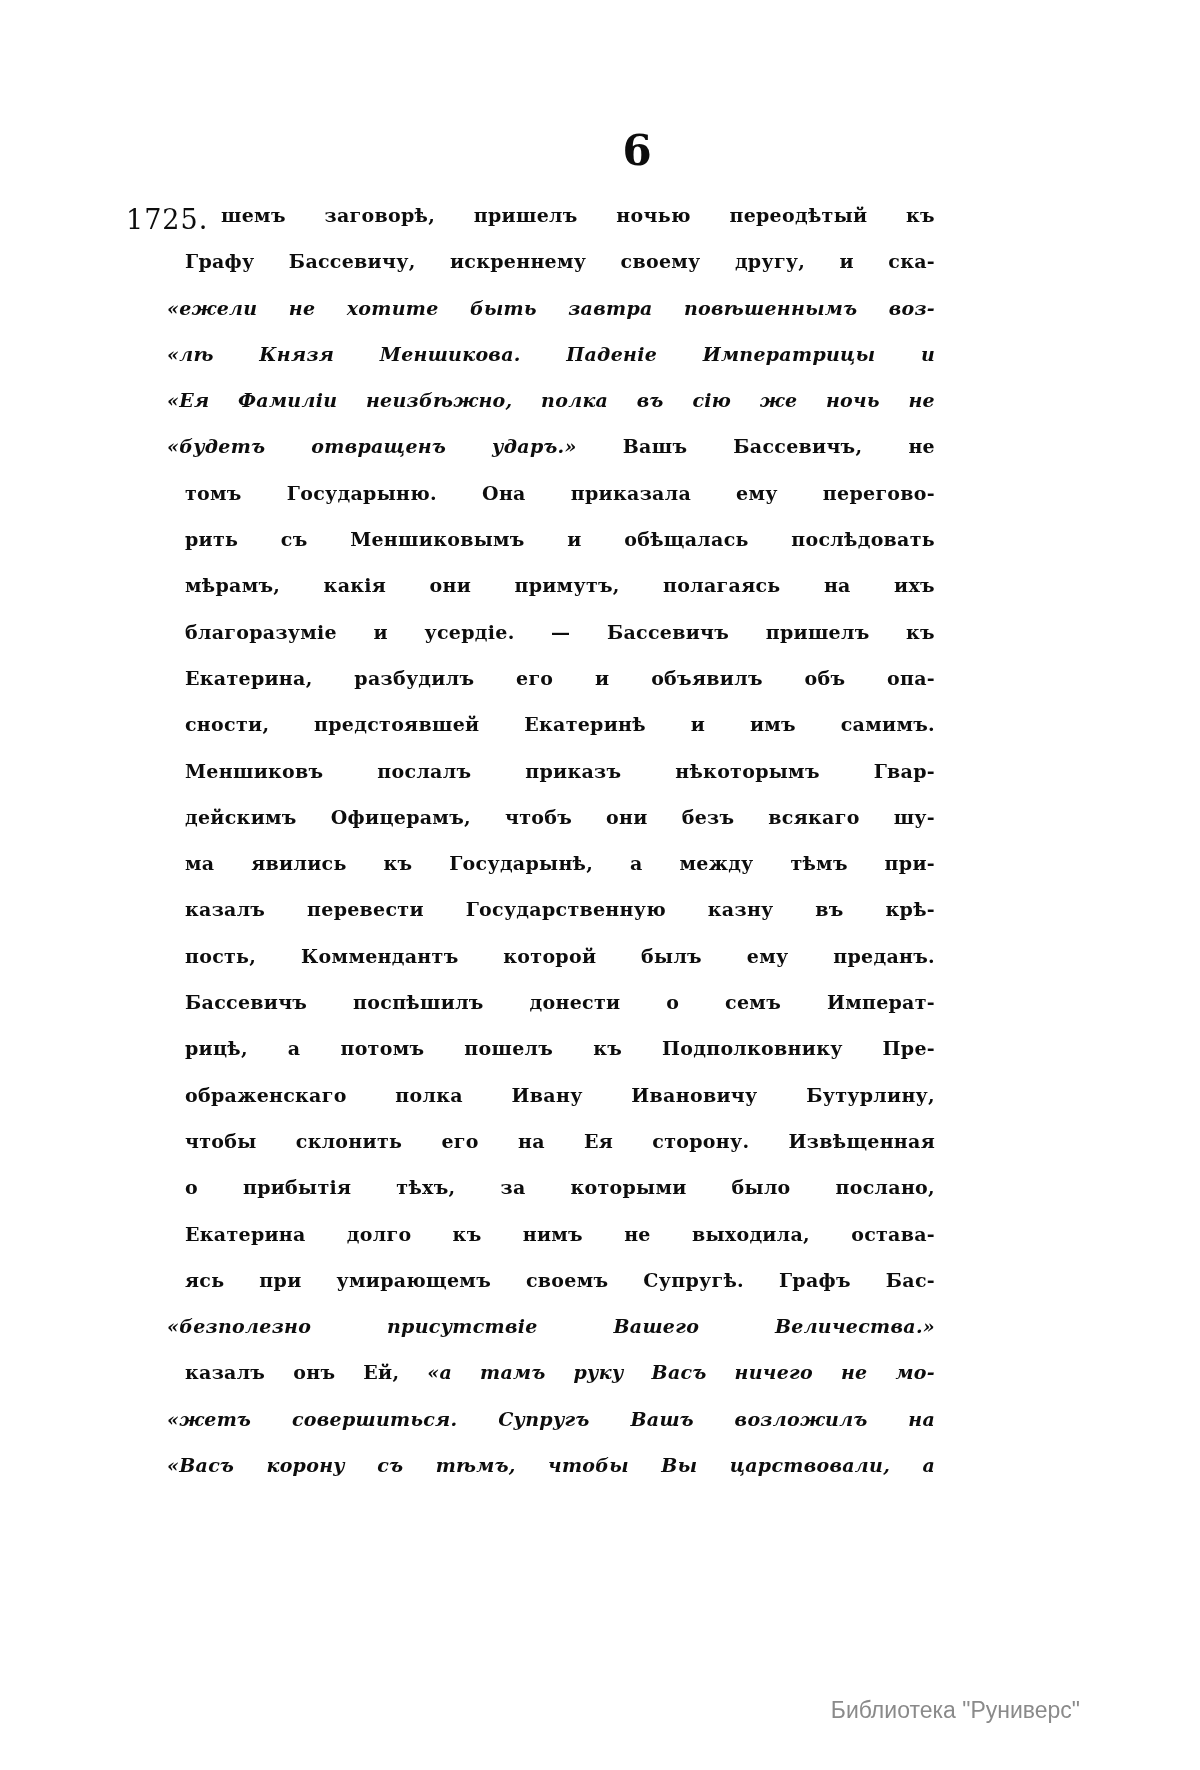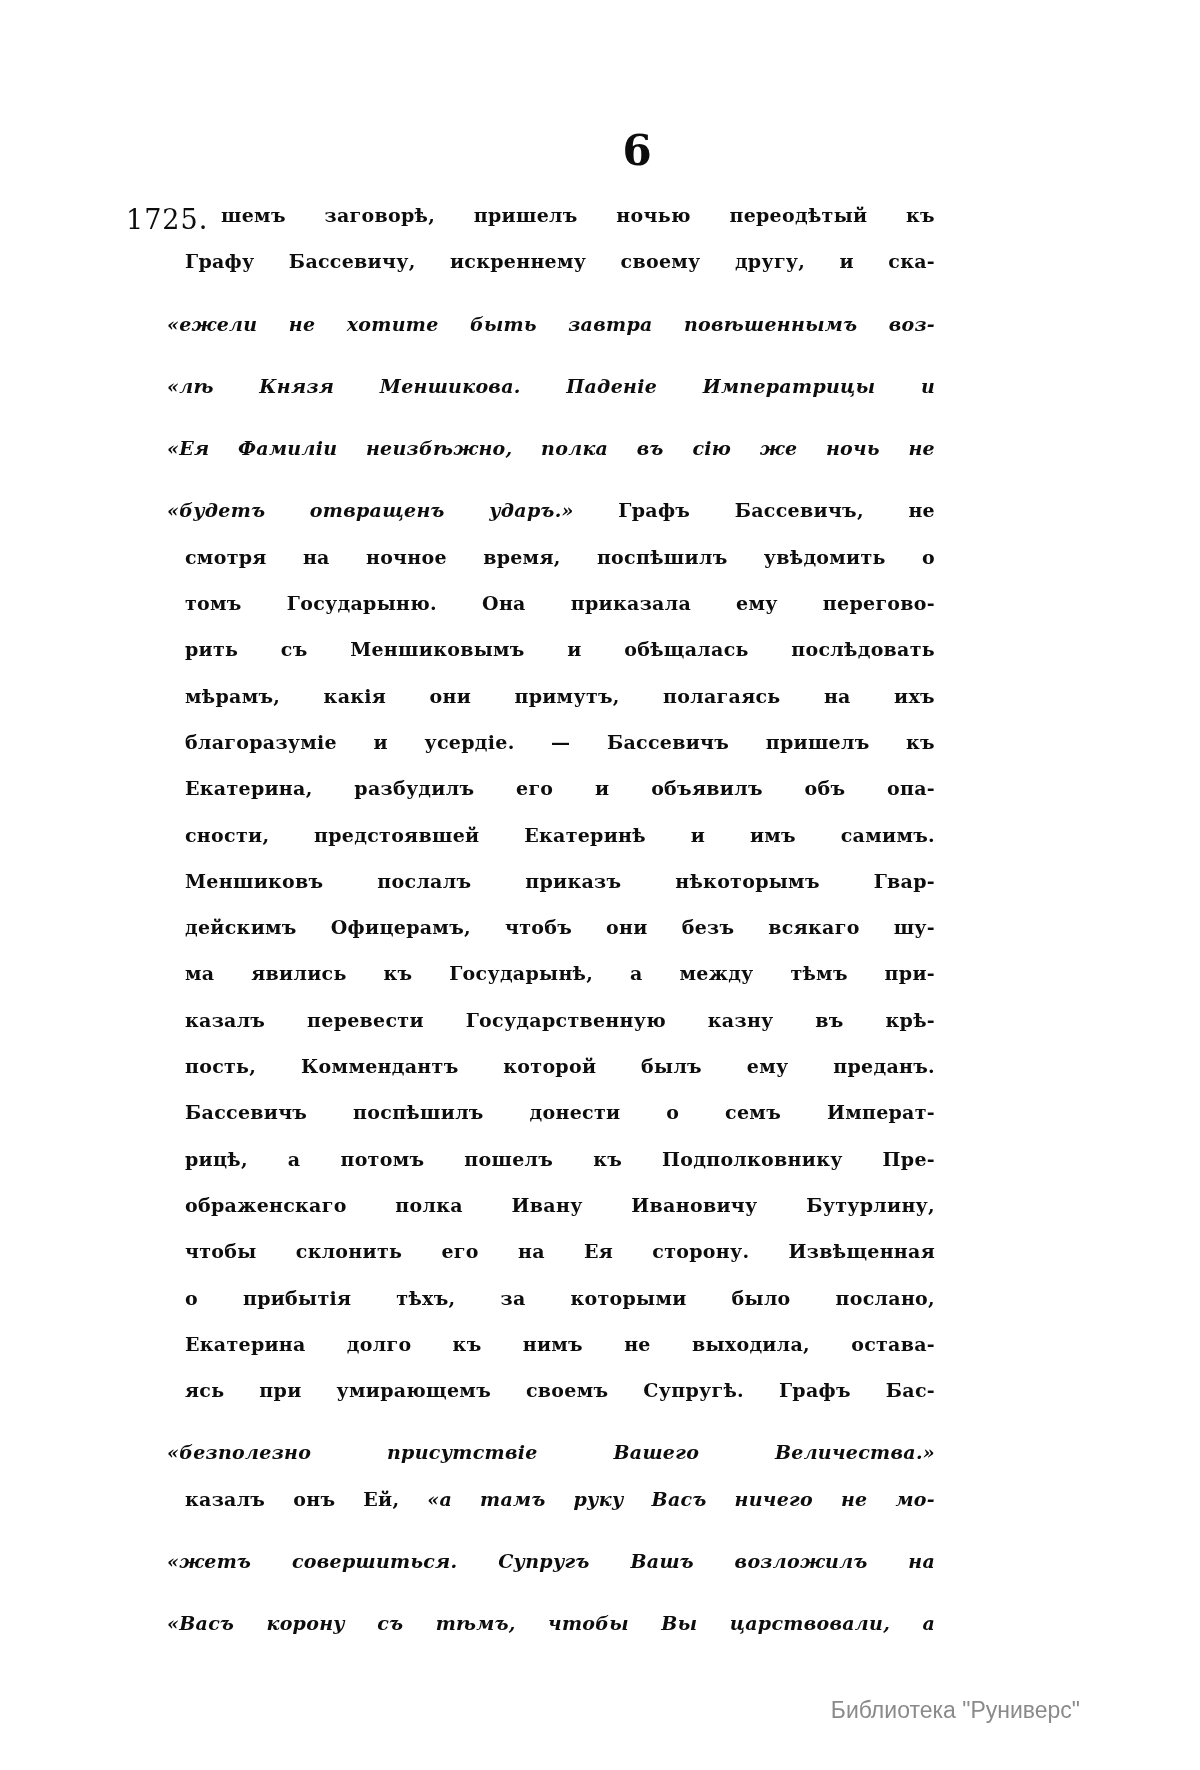--- a/index.html
+++ b/index.html
@@ -39,21 +39,21 @@
     font-weight: bold;
     letter-spacing: 0.3px;
   }
   .line {
     height: 46.3px;
     line-height: 46.3px;
     text-align: justify;
     text-align-last: justify;
   }
   .line.first { text-indent: 36px; }
-  .line.hang  { text-indent: -18px; margin-top: 16px; }
+  .line.hang  { text-indent: -18px; }
   .seg-italic { font-style: italic; }
   .watermark {
     position: absolute;
     top: 1697px;
     right: 120px;
     font-family: "Liberation Sans", "DejaVu Sans", sans-serif;
     font-size: 23px;
     color: #8a8a8a;
   }
 </style>
@@ -62,22 +62,21 @@
 
 <div class="page">
   <div class="page-number">6</div>
   <div class="margin-year">1725.</div>
   <div class="text-block" id="text-block">
       <div class="line first"><span>шемъ заговорѣ, пришелъ ночью переодѣтый къ</span></div>
       <div class="line"><span>Графу Бассевичу, искреннему своему другу, и ска-</span></div>
       <div class="line hang"><span class="seg-italic">«ежели не хотите быть завтра повѣшеннымъ воз-</span></div>
       <div class="line hang"><span class="seg-italic">«лѣ Князя Меншикова. Паденіе Императрицы и</span></div>
       <div class="line hang"><span class="seg-italic">«Ея Фамиліи неизбѣжно, полка въ сію же ночь не</span></div>
-      <div class="line hang"><span class="seg-italic">«будетъ отвращенъ ударъ.»</span><span> Графъ Бассевичъ, не</span></div>
-      <div class="line"><span>смотря на ночное время, поспѣшилъ увѣдомить о</span></div>
+      <div class="line hang"><span class="seg-italic">«будетъ отвращенъ ударъ.»</span><span> Вашъ Бассевичъ, не</span></div>
       <div class="line"><span>томъ Государыню. Она приказала ему перегово-</span></div>
       <div class="line"><span>рить съ Меншиковымъ и обѣщалась послѣдовать</span></div>
       <div class="line"><span>мѣрамъ, какія они примутъ, полагаясь на ихъ</span></div>
       <div class="line"><span>благоразуміе и усердіе. — Бассевичъ пришелъ къ</span></div>
       <div class="line"><span>Екатерина, разбудилъ его и объявилъ объ опа-</span></div>
       <div class="line"><span>сности, предстоявшей Екатеринѣ и имъ самимъ.</span></div>
       <div class="line"><span>Меншиковъ послалъ приказъ нѣкоторымъ Гвар-</span></div>
       <div class="line"><span>дейскимъ Офицерамъ, чтобъ они безъ всякаго шу-</span></div>
       <div class="line"><span>ма явились къ Государынѣ, а между тѣмъ при-</span></div>
       <div class="line"><span>казалъ перевести Государственную казну въ крѣ-</span></div>

